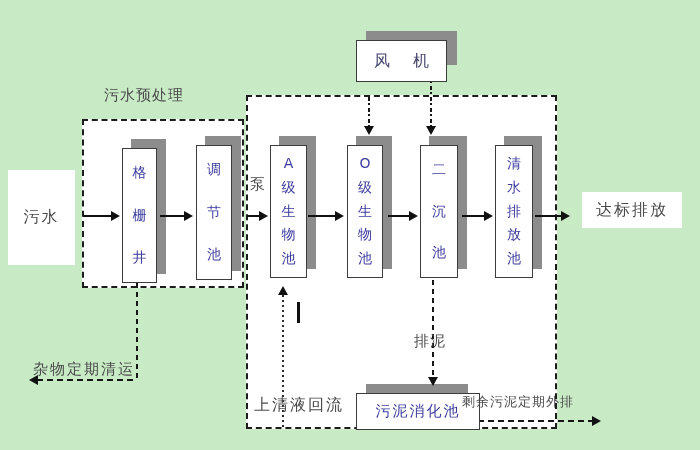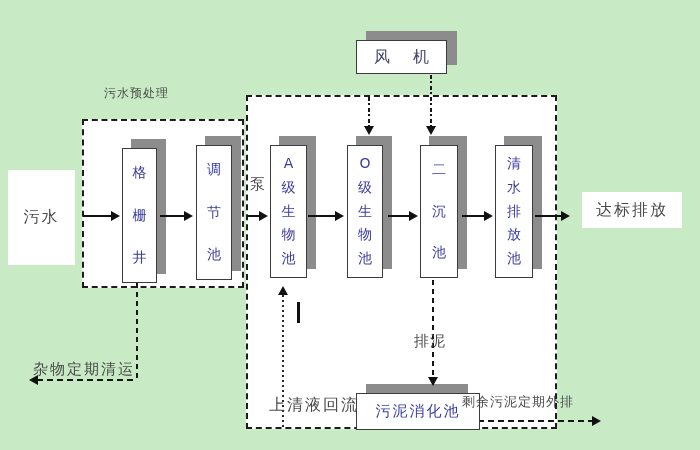--- a/index.html
+++ b/index.html
@@ -55,31 +55,31 @@
   .tick{position:absolute;width:3px;height:21px;background:#111;z-index:3;}
 </style>
 </head>
 <body>
 
 <div class="stage">
 
   <div class="region" style="left:82px;top:119px;width:162px;height:169px;"></div>
   <div class="region" style="left:246px;top:95px;width:311px;height:334px;"></div>
 
-  <div class="lbl" style="left:104px;top:87px;font-size:12px;letter-spacing:1px;">污水预处理</div>
+  <div class="lbl" style="left:104px;top:87px;font-size:15px;letter-spacing:1px;">污水预处理</div>
 
   <div class="plate" style="left:8px;top:170px;width:67px;height:95px;">
     <span>污水</span>
   </div>
   <div class="plate" style="left:582px;top:192px;width:100px;height:36px;">
     <span>达标排放</span>
   </div>
 
   <div class="shadow" style="left:366px;top:31px;width:91px;height:34px;"></div>
-  <div class="node" style="left:356px;top:40px;width:91px;height:34px;">
+  <div class="node" style="left:356px;top:40px;width:91px;height:42px;">
     <div class="hnode-text fan-text">风 机</div>
   </div>
 
   <div class="shadow" style="left:131px;top:139px;width:35px;height:135px;"></div>
   <div class="shadow" style="left:205px;top:136px;width:36px;height:135px;"></div>
   <div class="shadow" style="left:279px;top:136px;width:37px;height:133px;"></div>
   <div class="shadow" style="left:356px;top:136px;width:36px;height:133px;"></div>
   <div class="shadow" style="left:429px;top:136px;width:38px;height:133px;"></div>
   <div class="shadow" style="left:504px;top:136px;width:38px;height:133px;"></div>
 
@@ -171,21 +171,21 @@
   <div class="vline dashdot-v" style="left:430px;top:75px;height:51px;"></div>
   <div class="head-down" style="left:426px;top:126px;"></div>
 
   <div class="vline dash-v" style="left:136px;top:283px;height:98px;"></div>
   <div class="hline dash-h" style="left:37px;top:379px;width:99px;"></div>
   <div class="head-left" style="left:29px;top:375px;"></div>
   <div class="lbl" style="left:33px;top:362px;font-size:15px;letter-spacing:2px;font-family:Liberation Mono, monospace;">杂物定期清运</div>
 
   <div class="vline dot-v" style="left:282px;top:295px;height:133px;"></div>
   <div class="head-up" style="left:278px;top:286px;"></div>
-  <div class="lbl" style="left:269px;top:396px;font-size:16px;letter-spacing:2px;">上清液回流</div>
+  <div class="lbl" style="left:254px;top:396px;font-size:16px;letter-spacing:2px;">上清液回流</div>
   <div class="tick" style="left:297px;top:302px;"></div>
 
   <div class="vline dash-v" style="left:432px;top:280px;height:97px;"></div>
   <div class="head-down" style="left:428px;top:377px;"></div>
   <div class="lbl" style="left:414px;top:333px;font-size:15px;letter-spacing:1px;">排泥</div>
 
   <div class="hline dash-h" style="left:458px;top:420px;width:134px;"></div>
   <div class="head-right" style="left:592px;top:416px;"></div>
   <div class="lbl" style="left:462px;top:395px;font-size:13px;letter-spacing:1px;">剩余污泥定期外排</div>
 

